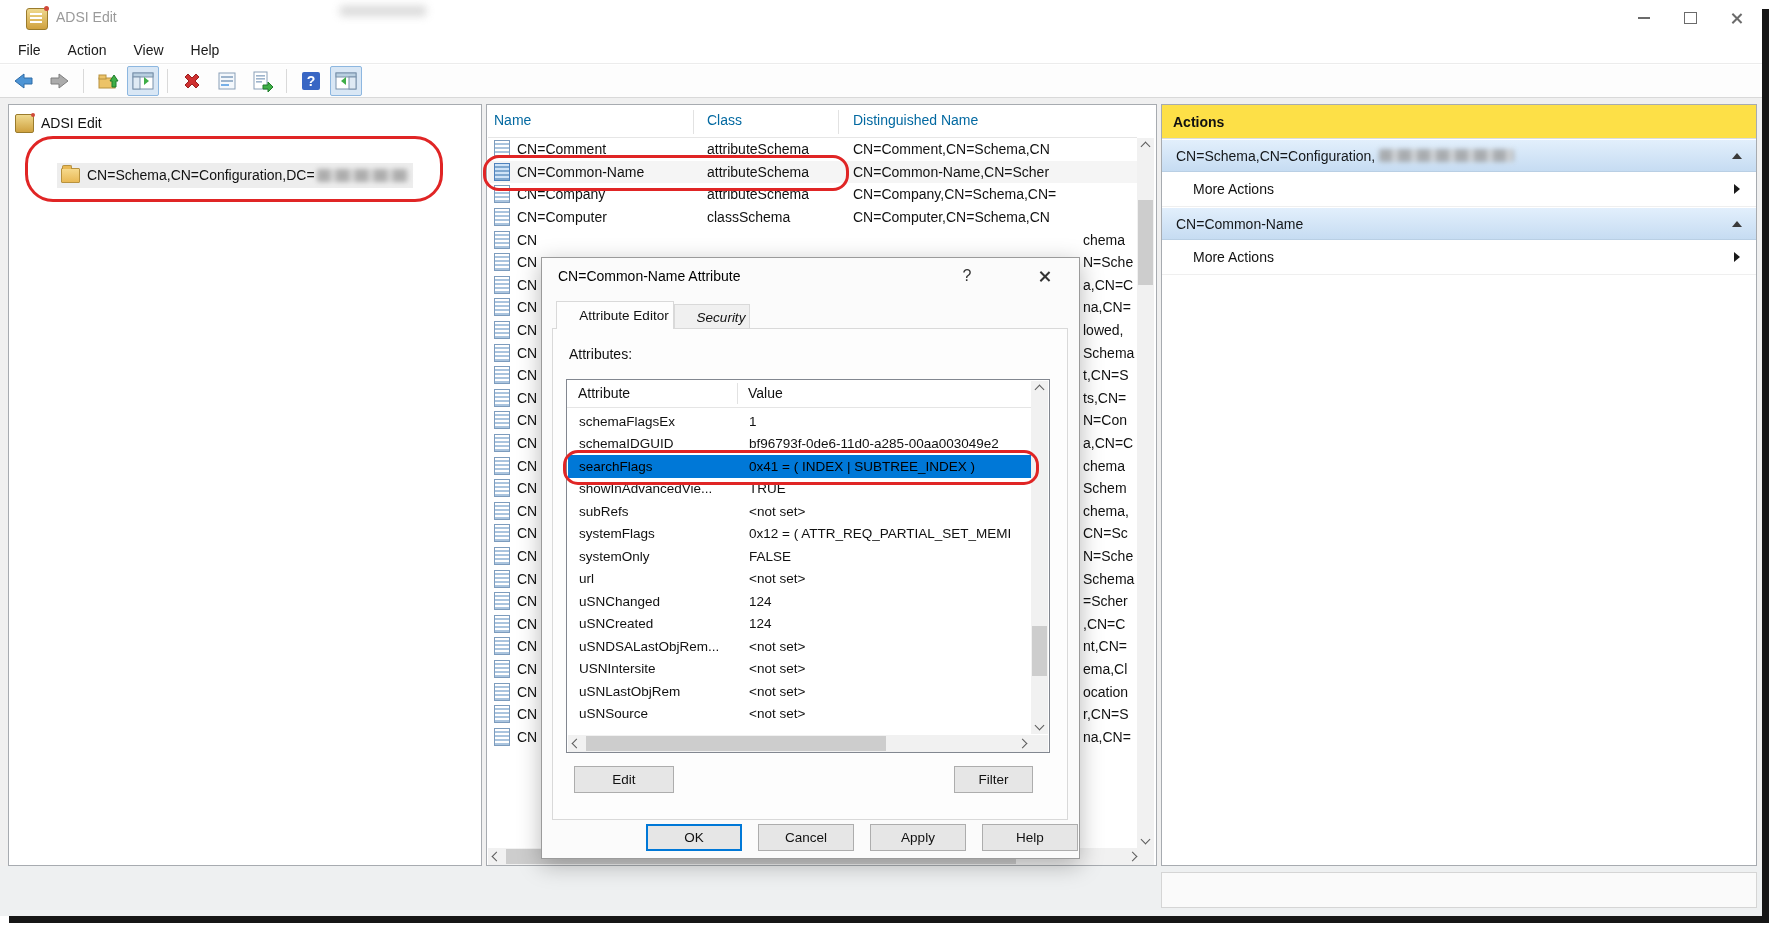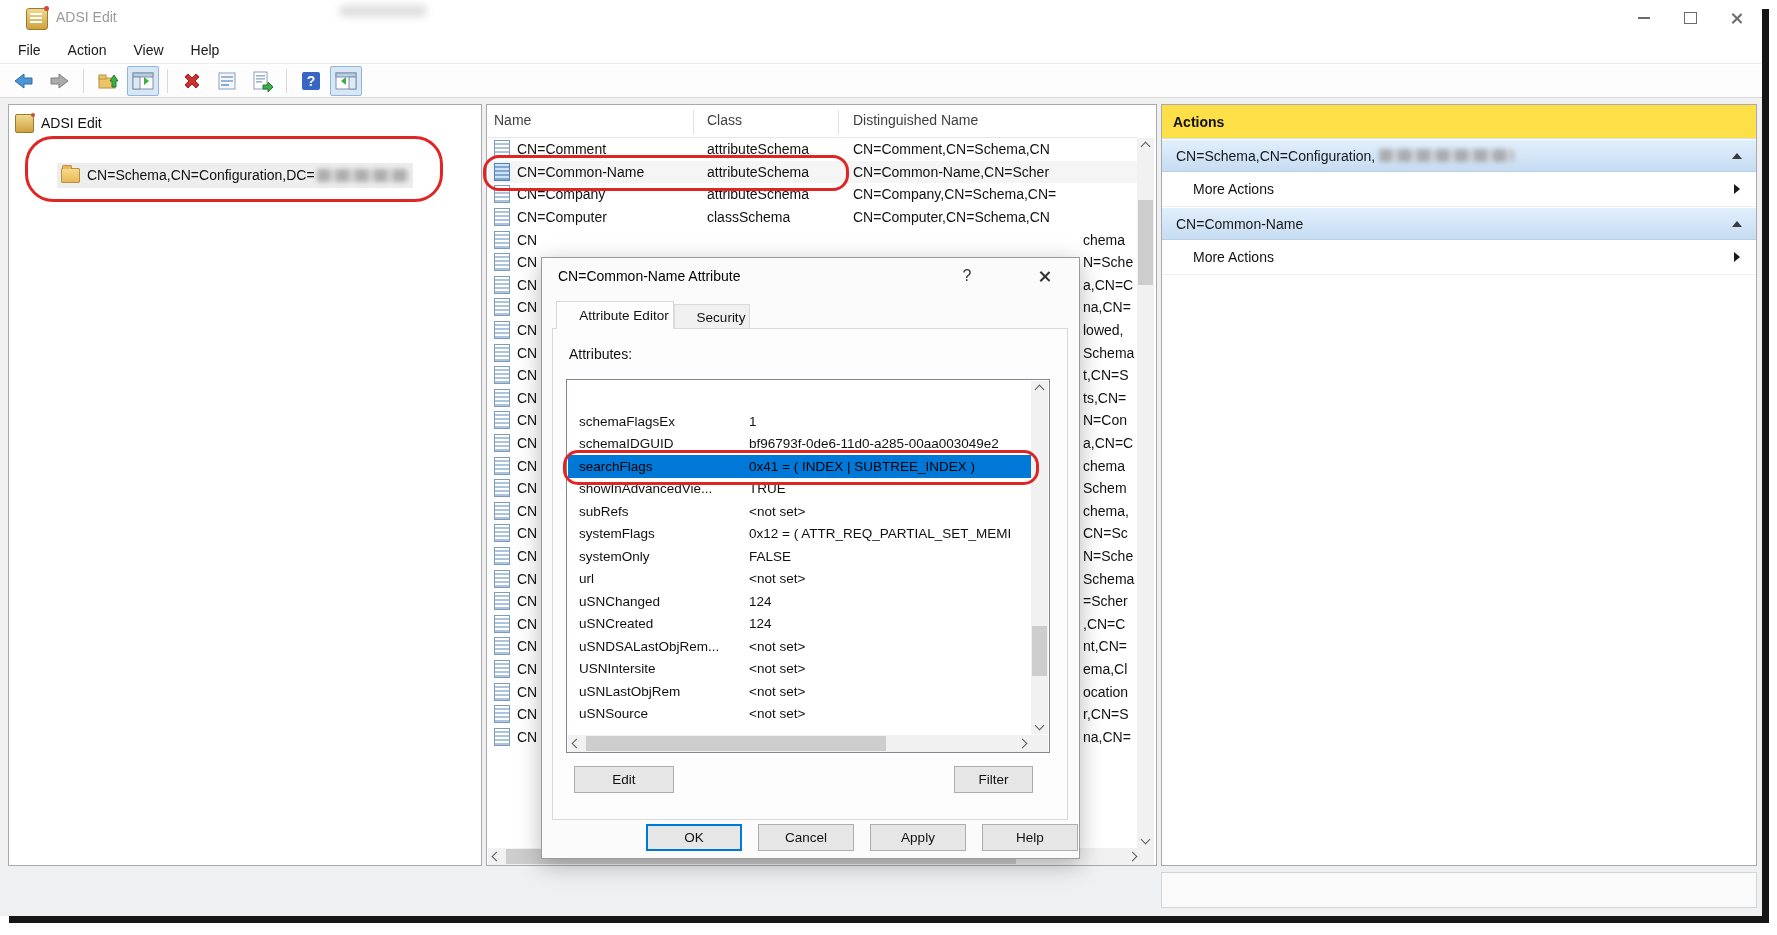--- a/index.html
+++ b/index.html
@@ -52,21 +52,21 @@
   .folder-icon{width:17px;height:13px;background:linear-gradient(#f6d98c,#e9b955);border:1px solid #b8923e;border-radius:1px;position:relative;margin-right:7px;}
   .folder-icon::before{content:"";position:absolute;left:0;top:-4px;width:8px;height:3px;background:#e9b955;border:1px solid #b8923e;border-bottom:none;border-radius:2px 2px 0 0;}
   .blur{display:inline-block;height:13px;border-radius:2px;filter:blur(2.5px);opacity:.8;
         background:repeating-linear-gradient(90deg,#9e9e9e 0 13px,#cfcfcf 13px 19px);}
   .tree-sel{position:absolute;left:48px;top:58px;width:356px;height:25px;background:#ededed;}
 
   
   .roval{position:absolute;border:3px solid #e02525;border-radius:18px;z-index:30;pointer-events:none;background:transparent;}
 
   
-  .lheader{position:absolute;left:1px;top:1px;right:19px;height:31px;background:#fff;border-bottom:1px solid #e6e6e6;font-size:14px;color:#404040;}
+  .lheader{position:absolute;left:1px;top:1px;right:19px;height:31px;background:#fff;border-bottom:1px solid #e6e6e6;font-size:14px;color:#0369a1;}
   .lh-sep{position:absolute;top:4px;width:1px;height:24px;background:#e2e2e2;}
   .list-rows{position:absolute;left:1px;top:33px;width:649px;height:728px;overflow:hidden;}
   .lrow{position:relative;height:22.6px;display:flex;align-items:center;font-size:14px;}
   .lrow.lsel{background:#f5f5f5;}
   .doc{flex:none;width:14px;height:16px;margin:0 7px 0 6px;background:#fff;border:1px solid #7d9cbd;
        background-image:repeating-linear-gradient(#fff 0 2px,#aac4de 2px 4px);}
   .doc.dsel{border-color:#4f82bd;background-image:repeating-linear-gradient(#cfe3f7 0 2px,#7fa8d0 2px 4px);}
   .cn{white-space:nowrap;}
   .cc{position:absolute;left:219px;white-space:nowrap;}
   .cd{position:absolute;left:365px;white-space:nowrap;overflow:hidden;max-width:280px;}
@@ -90,21 +90,21 @@
 
   
   .dialog{position:absolute;left:541px;top:257px;width:537px;height:600px;background:#fbfbfb;border:1px solid #9b9b9b;
           box-shadow:0 6px 22px rgba(0,0,0,.28);z-index:40;font-size:14px;}
   .dlg-title{position:absolute;left:16px;top:10px;color:#000;}
   .dlg-help{position:absolute;left:408px;top:4px;width:34px;height:28px;display:flex;align-items:center;justify-content:center;color:#333;font-size:16px;}
   .dlg-close{position:absolute;left:478px;top:4px;width:48px;height:28px;display:flex;align-items:center;justify-content:center;}
   .dlg-close .glyph-x::before,.dlg-close .glyph-x::after{background:#333;}
   .tab{position:absolute;display:flex;align-items:center;justify-content:center;font-size:13.5px;box-sizing:border-box;padding-left:18px;}
   .tab.active{left:14px;top:43px;width:118px;height:28px;background:#fdfdfd;border:1px solid #d9d9d9;border-bottom:none;z-index:2;}
-  .tab.inactive{left:132px;top:46px;width:76px;height:25px;background:#f0f0f0;border:1px solid #d9d9d9;border-bottom:none;}
+  .tab.inactive{left:132px;top:46px;width:76px;height:25px;background:#f0f0f0;border:1px solid #d9d9d9;border-bottom:none;font-style:italic;}
   .tabpage{position:absolute;left:10px;top:70px;width:516px;height:492px;background:#fdfdfd;border:1px solid #d9d9d9;box-sizing:border-box;}
   .attr-label{position:absolute;left:27px;top:88px;}
   .alist{position:absolute;left:24px;top:121px;width:484px;height:374px;background:#fff;border:1px solid #828790;box-sizing:border-box;}
   .ghead{position:absolute;left:0;top:0;right:18px;height:27px;border-bottom:1px solid #e5e5e5;background:#fff;}
   .gh-sep{position:absolute;left:170px;top:3px;width:1px;height:21px;background:#e2e2e2;}
   .grid-rows{position:absolute;left:1px;top:30px;width:463px;}
   .grow{position:relative;height:22.5px;display:flex;align-items:center;font-size:13.5px;}
   .grow.gsel{background:#0078d7;color:#000000;}
   .ga{position:absolute;left:11px;white-space:nowrap;}
   .gv{position:absolute;left:181px;white-space:nowrap;overflow:hidden;max-width:278px;}
@@ -430,20 +430,25 @@
           <span class="glyph-x"></span>
         </div>
 
     <div class="tab active">Attribute Editor</div>
     <div class="tab inactive">Security</div>
     <div class="tabpage"></div>
 
     <div class="attr-label">Attributes:</div>
 
     <div class="alist">
+      <div class="ghead">
+        <span style="position:absolute;left:11px;top:5px;">Attribute</span>
+        <span style="position:absolute;left:181px;top:5px;">Value</span>
+        <span class="gh-sep"></span>
+      </div>
       <div class="grid-rows" id="grid-rows">
             <div class="grow">
               <span class="ga">schemaFlagsEx</span>
               <span class="gv">1</span>
             </div>
             <div class="grow">
               <span class="ga">schemaIDGUID</span>
               <span class="gv">bf96793f-0de6-11d0-a285-00aa003049e2</span>
             </div>
             <div class="grow gsel">

